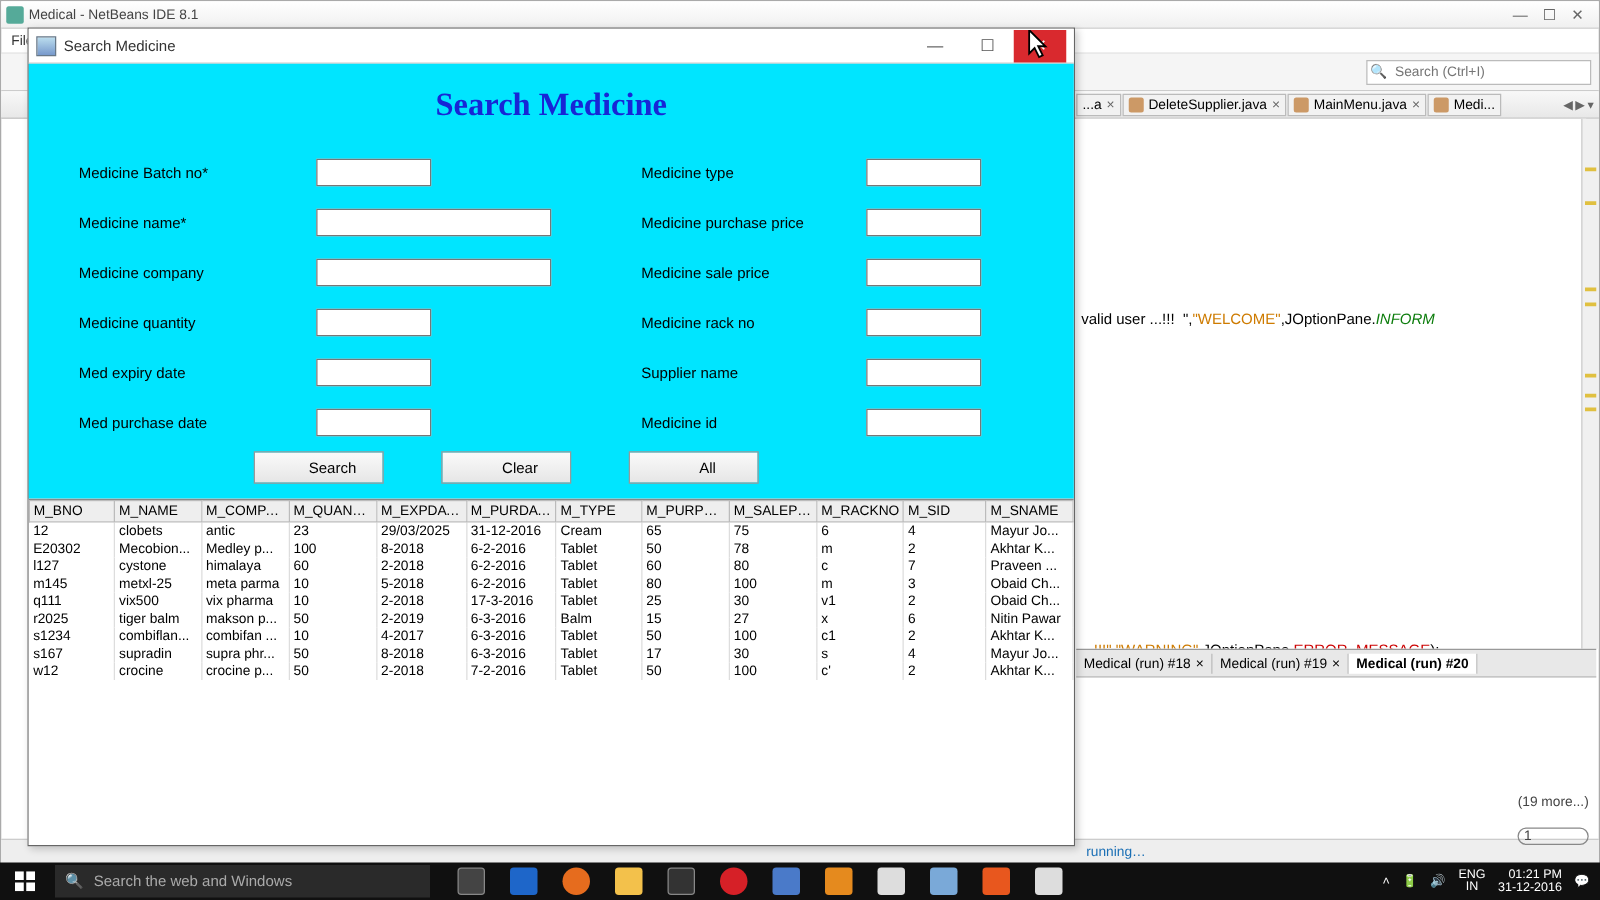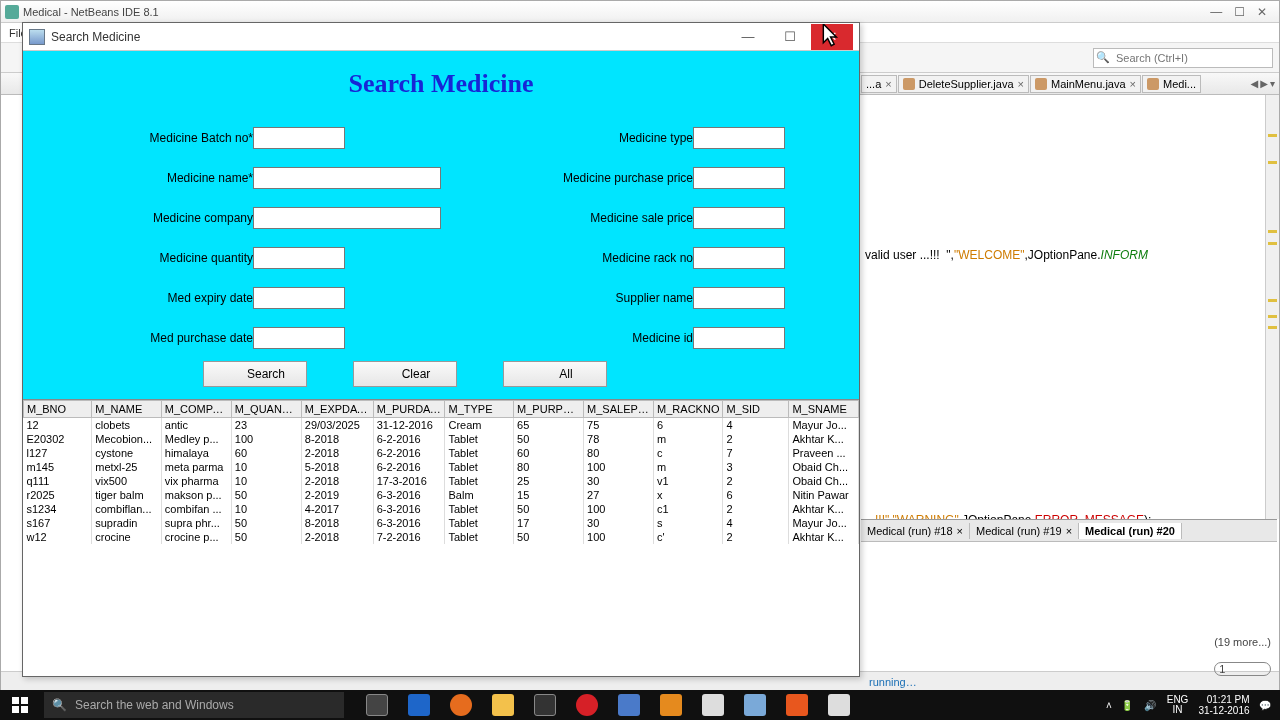--- a/index.html
+++ b/index.html
@@ -57,21 +57,21 @@
   .child-window { position: absolute; left: 22px; top: 22px; width: 838px; height: 655px; background: #fff; border: 1px solid #666; box-shadow: 2px 2px 6px rgba(0,0,0,0.2); display: flex; flex-direction: column; }
   .child-titlebar { height: 28px; background: #fff; display: flex; align-items: center; padding: 0 6px; font-size: 12px; color: #333; border-bottom: 1px solid #ccc; }
   .child-titlebar .cicon { width: 16px; height: 16px; margin-right: 6px; background: linear-gradient(#bde,#79c); border: 1px solid #678; }
   .child-controls { margin-left: auto; display: flex; }
   .child-controls div { width: 42px; height: 26px; display: flex; align-items: center; justify-content: center; font-size: 13px; color: #555; cursor: pointer; }
   .child-controls .close { background: #d9292e; color: #fff; position: relative; }
 
   .child-body { flex: 0 0 auto; background: #00e5ff; padding: 18px 40px 12px 40px; }
   .child-heading { text-align: center; color: #1726d6; font-family: 'Times New Roman', serif; font-weight: bold; font-size: 26px; margin-bottom: 28px; }
   .form-grid { display: grid; grid-template-columns: 190px 200px 60px 180px 120px; row-gap: 18px; align-items: center; font-size: 12px; }
-  .form-grid label { color: #000; font-size: 12px; text-align: right; }
+  .form-grid label { color: #000; font-size: 12px; }
   .form-grid input { height: 22px; border: 1px solid #777; background: #fff; padding: 0 3px; font-size: 12px; }
   .wide { grid-column: span 1; width: 188px; }
   .narrow { width: 92px; }
   .right-field { width: 92px; }
   .btnrow { display: flex; gap: 46px; justify-content: flex-start; padding-left: 140px; margin-top: 12px; }
   .btnrow button { width: 104px; height: 26px; background: linear-gradient(#fafafa,#e6e6e6); border: 1px solid #999; font-size: 12px; cursor: pointer; padding-left: 22px; }
 
   .table-wrap { flex: 1; overflow: auto; border-top: 1px solid #888; background: #fff; }
   table { border-collapse: collapse; width: 100%; font-size: 11px; }
   th { background: #eee; border: 1px solid #bbb; padding: 2px 3px; font-weight: normal; text-align: left; white-space: nowrap; overflow: hidden; text-overflow: ellipsis; }

